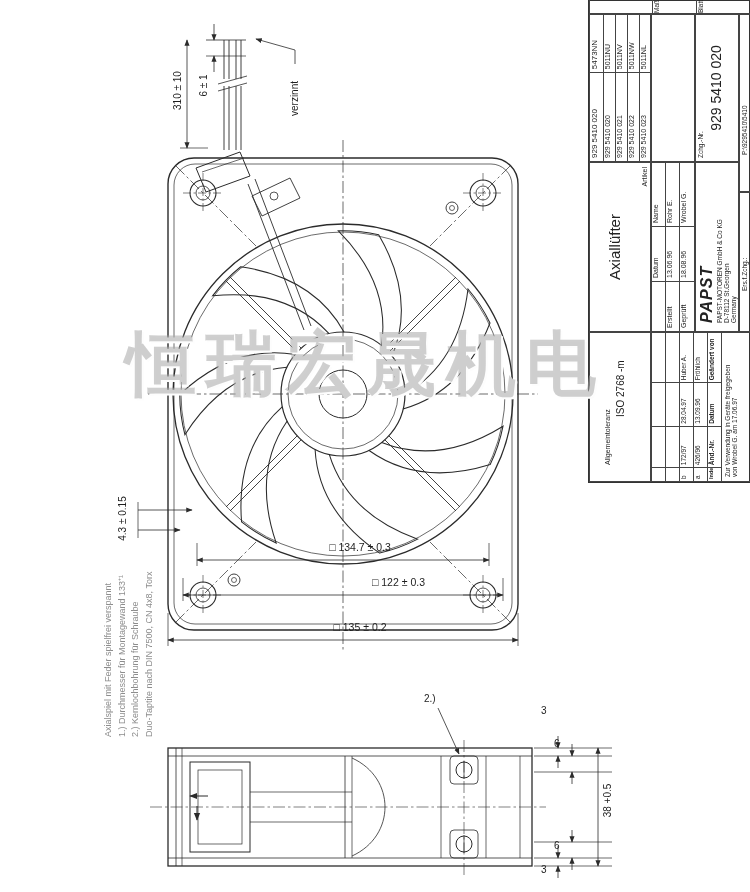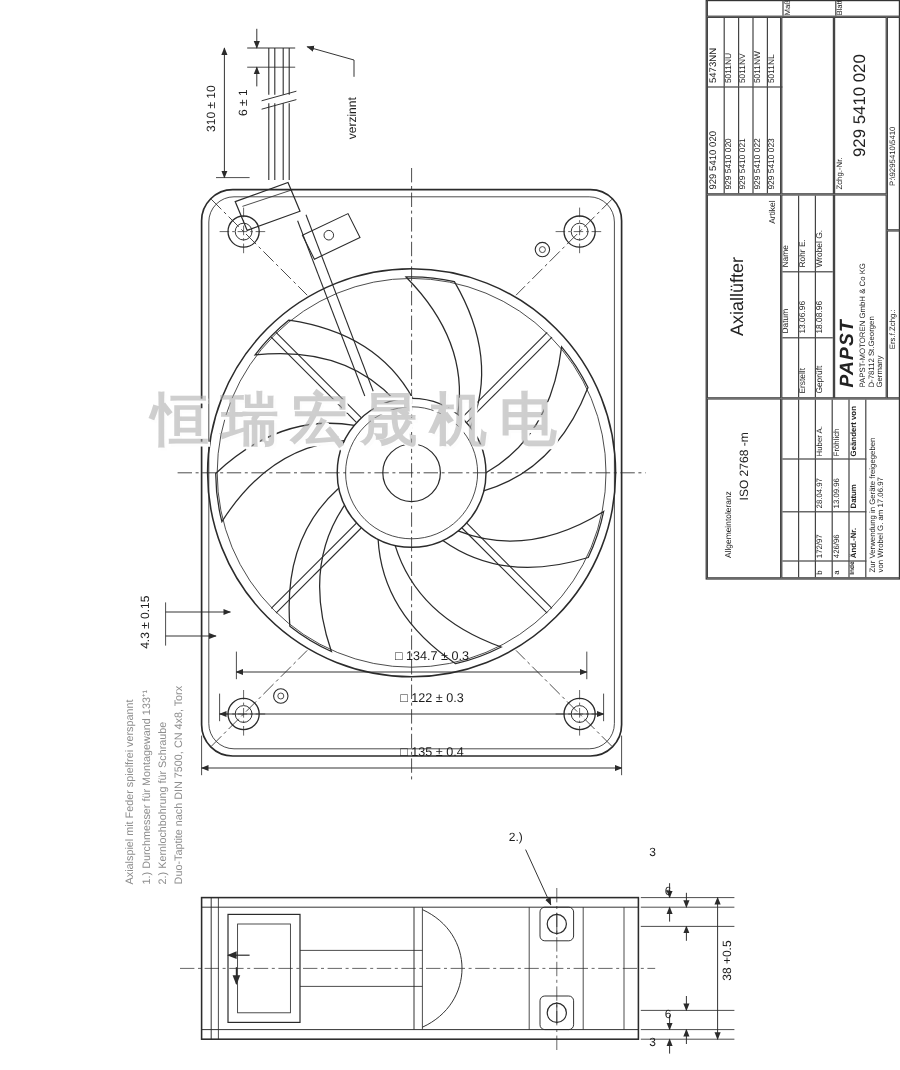--- a/index.html
+++ b/index.html
@@ -4,21 +4,21 @@
 <style>
   html,body{margin:0;padding:0;background:#ffffff;}
   #sheet{position:relative;width:750px;height:892px;background:#ffffff;overflow:hidden;
          font-family:"Liberation Sans",sans-serif;color:#222;}
   svg{position:absolute;left:0;top:0;}
   .lab{position:absolute;font-size:10px;color:#1d1d1d;white-space:nowrap;}
   .lab.c{text-align:center;}
   .rot{transform:rotate(-90deg);}
   .sqdim{position:absolute;width:130px;text-align:center;font-size:10.5px;color:#1d1d1d;white-space:nowrap;}
   
-  .wm-cn{position:absolute;left:126px;top:318px;font-size:48px;font-weight:bold;letter-spacing:10px;
+  .wm-cn{position:absolute;left:126px;top:318px;font-size:70px;font-weight:bold;letter-spacing:10px;
          color:rgba(168,168,168,0.55);text-shadow:2px 2px 0 #fdfdfd;white-space:nowrap;z-index:3;}
   .wm-url{position:absolute;left:160px;top:406px;font-size:31px;font-weight:bold;letter-spacing:13px;
          color:rgba(172,172,172,0.55);text-shadow:1px 1px 0 #fdfdfd;white-space:nowrap;z-index:3;}
   
   .notes{position:absolute;left:102px;top:737px;width:192px;height:58px;
          transform-origin:0 0;transform:rotate(-90deg);font-size:9px;line-height:13.5px;
          color:#8d8d8d;white-space:nowrap;z-index:4;}
   
   .tb{position:absolute;left:588px;top:483px;width:483px;height:162px;
       transform-origin:0 0;transform:rotate(-90deg);border:1.2px solid #333;
@@ -217,22 +217,22 @@
 </svg>
 
 <div class="wm-cn">恒瑞宏晟机电</div>
 
 <div class="lab c rot z4" style="left:139px;top:85px;width:76px;">310 ± 10</div>
 <div class="lab c rot z4" style="left:183px;top:80px;width:40px;">6 ± 1</div>
 <div class="lab c rot z4" style="left:262px;top:93px;width:64px;">verzinnt</div>
 <div class="lab c rot z4" style="left:86px;top:513px;width:72px;">4.3 ± 0.15</div>
 
 <div class="sqdim z4" style="left:295px;top:541px;">□ 134.7 ± 0.3</div>
-<div class="sqdim z4" style="left:295px;top:576px;">□ 122 ± 0.3</div>
-<div class="sqdim z4" style="left:295px;top:621px;">□ 135 ± 0.4</div>
+<div class="sqdim z4" style="left:295px;top:576px;text-align:right;">□ 122 ± 0.3</div>
+<div class="sqdim z4" style="left:295px;top:621px;">□ 135 ± 0.2</div>
 
 <div class="lab z4" style="left:541px;top:705px;">3</div>
 <div class="lab z4" style="left:554px;top:738px;">6</div>
 <div class="lab c rot z4" style="left:579px;top:795px;width:56px;">38 +0.5</div>
 <div class="lab z4" style="left:554px;top:840px;">6</div>
 <div class="lab z4" style="left:541px;top:864px;">3</div>
 <div class="lab z4" style="left:424px;top:693px;">2.)</div>
 
 <div class="notes">
   <div>Axialspiel mit Feder spielfrei verspannt</div>

